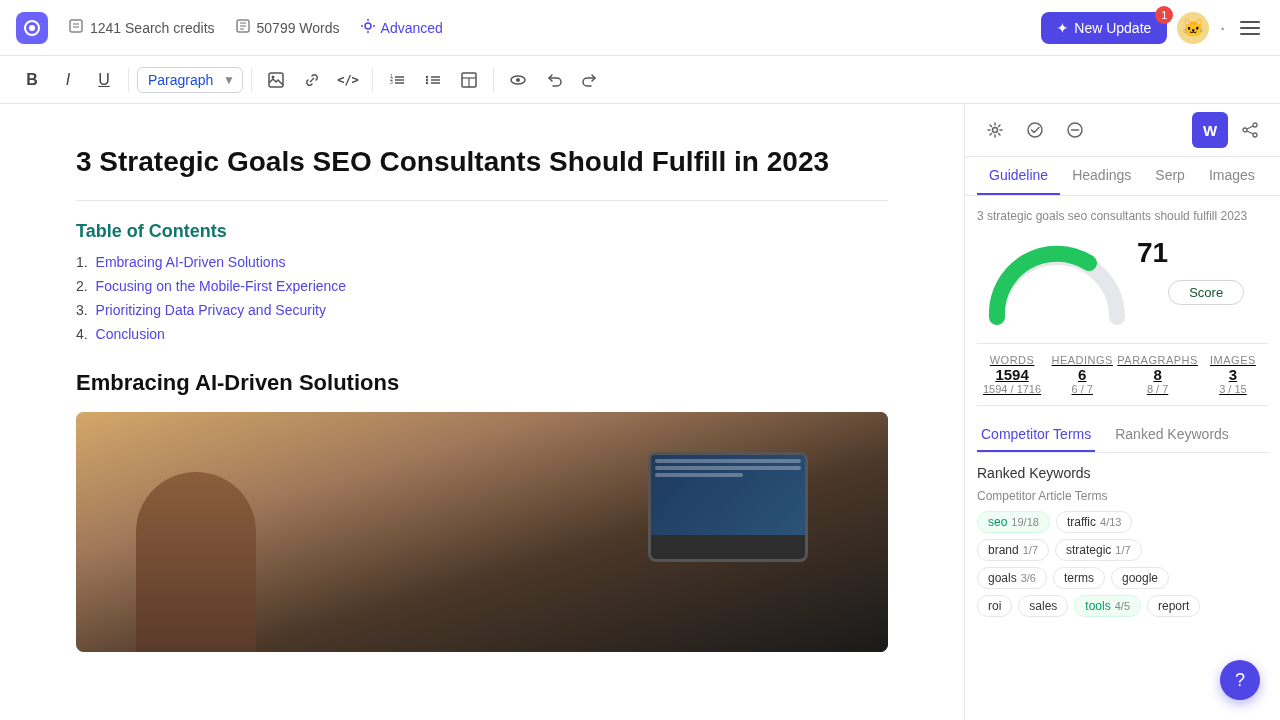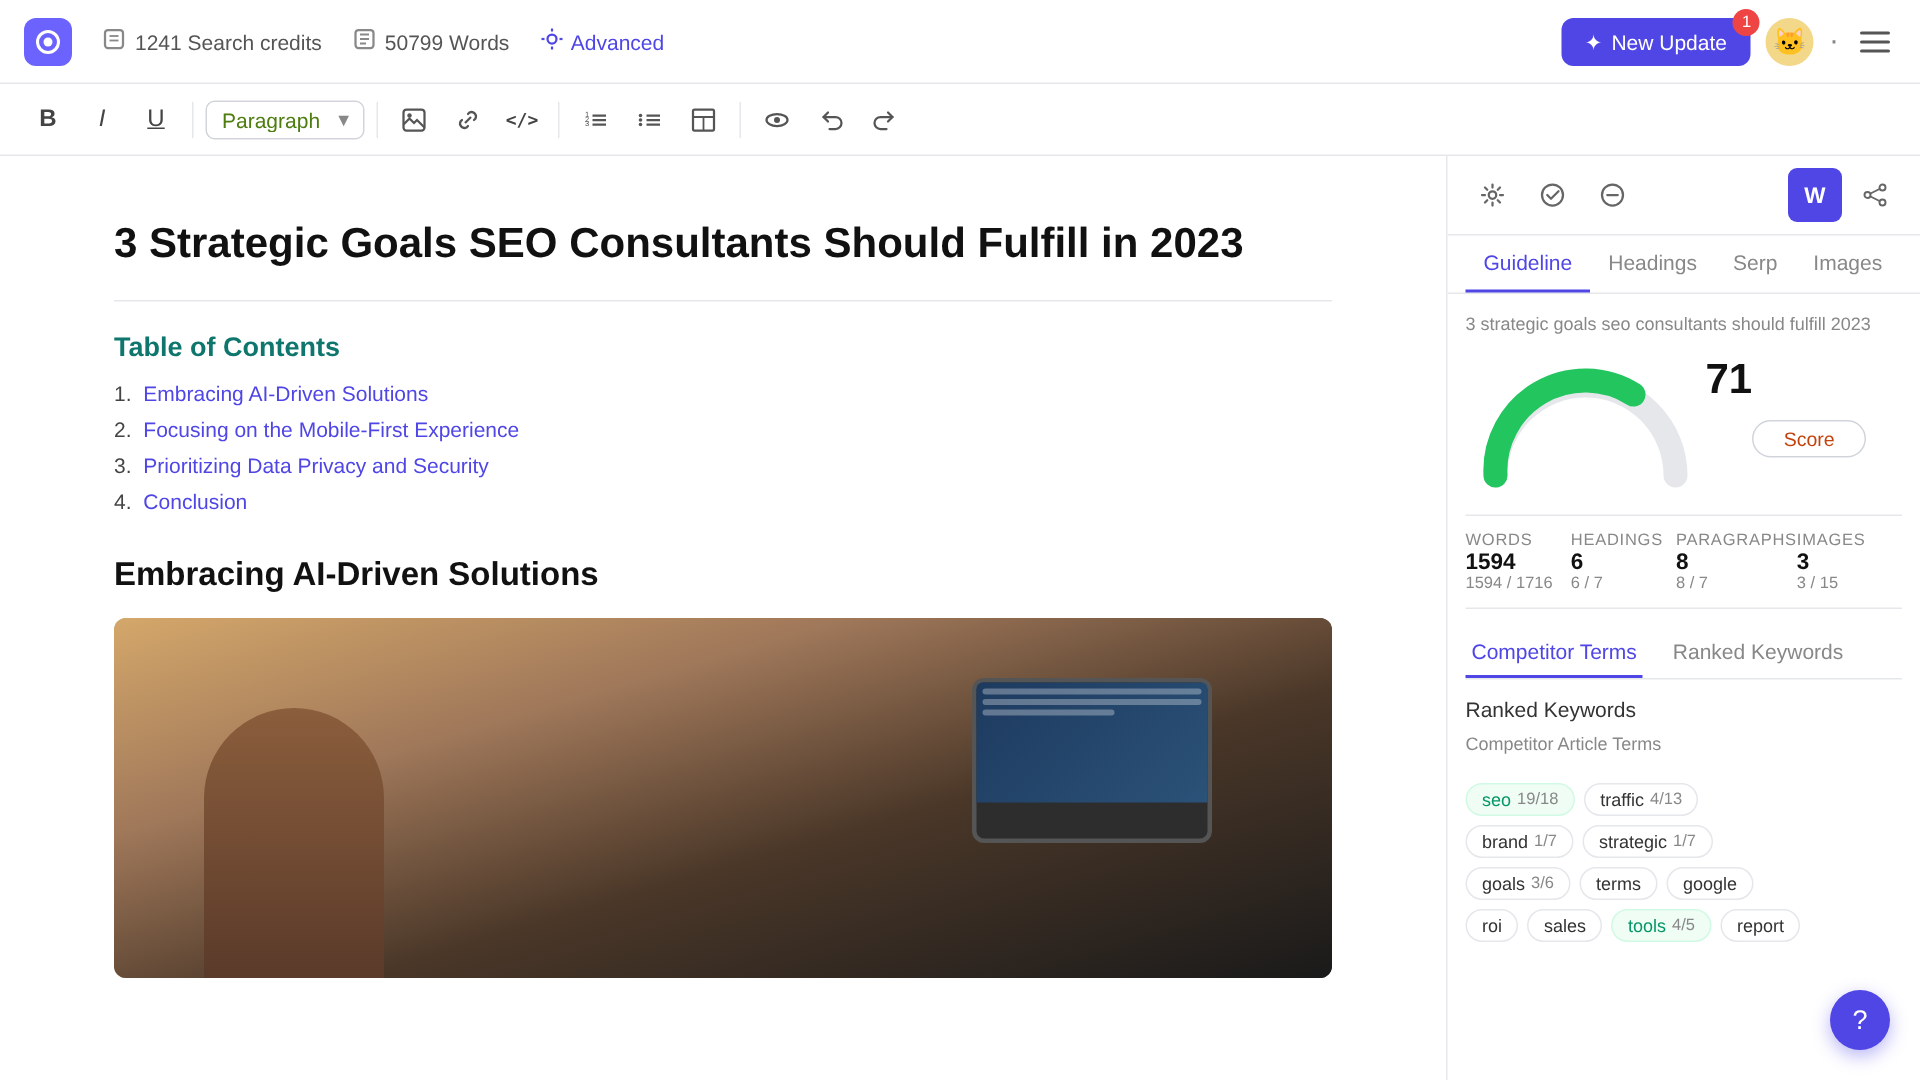--- a/index.html
+++ b/index.html
@@ -43,21 +43,21 @@
     }
     .toolbar-btn {
       width: 32px; height: 32px; display: flex; align-items: center; justify-content: center;
       border: none; background: transparent; cursor: pointer; border-radius: 4px; font-size: 16px; color: #444;
     }
     .toolbar-btn.bold { font-weight: 700; }
     .toolbar-btn.italic { font-style: italic; }
     .toolbar-select-wrap { position: relative; }
     .toolbar-select {
       appearance: none; border: 1px solid #d1d5db; border-radius: 6px;
-      padding: 4px 28px 4px 10px; font-size: 14px; color: #4d7c0f; background: #fff; cursor: pointer;
+      padding: 4px 28px 4px 10px; font-size: 14px; color: #1d4ed8; background: #fff; cursor: pointer;
     }
     .toolbar-select-arrow { position: absolute; right: 8px; top: 50%; transform: translateY(-50%); font-size: 12px; color: #888; pointer-events: none; }
     .toolbar-divider { width: 1px; height: 24px; background: #e5e7eb; margin: 0 4px; }
 
     
     .main-layout { display: flex; flex: 1; overflow: hidden; }
 
     
     .editor-area { flex: 1; overflow-y: auto; padding: 40px 76px; background: #fff; }
     .article-title { font-size: 28px; font-weight: 700; color: #111; margin-bottom: 16px; line-height: 1.3; }
@@ -107,36 +107,36 @@
     .panel-tab.active { color: #4f46e5; border-bottom: 2px solid #4f46e5; font-weight: 500; }
 
     .panel-content { flex: 1; overflow-y: auto; padding: 12px; }
 
     .panel-query { font-size: 12px; color: #888; margin-bottom: 12px; line-height: 1.4; }
 
     
     .gauge-container { display: flex; align-items: center; margin-bottom: 16px; }
     .gauge-svg { width: 160px; height: 90px; }
     .gauge-score-label { font-size: 28px; font-weight: 700; color: #111; margin-top: -8px; }
-    .score-btn { border: 1px solid #d1d5db; background: #fff; border-radius: 20px; padding: 4px 20px; font-size: 13px; color: #c2410c; cursor: pointer; margin-top: 22px; }
+    .score-btn { border: 1px solid #d1d5db; background: #fff; border-radius: 20px; padding: 4px 20px; font-size: 13px; color: #14532d; cursor: pointer; margin-top: 22px; }
 
     
     .stats-row { display: flex; justify-content: space-between; padding: 10px 0; border-top: 1px solid #e5e7eb; border-bottom: 1px solid #e5e7eb; margin-bottom: 12px; }
-    .stat-item { text-align: left; flex: 1; }
+    .stat-item { text-align: center; flex: 1; text-decoration: underline; }
     .stat-label { font-size: 11px; color: #888; text-transform: uppercase; letter-spacing: 0.5px; }
     .stat-value { font-size: 15px; font-weight: 700; color: #111; }
     .stat-range { font-size: 11px; color: #888; }
 
     
     .competitor-tab-row { display: flex; border-bottom: 1px solid #e5e7eb; margin-bottom: 12px; }
     .comp-tab { padding: 8px 4px; font-size: 14px; color: #888; cursor: pointer; border-bottom: 2px solid transparent; margin-right: 16px; }
     .comp-tab.active { color: #4f46e5; border-bottom: 2px solid #4f46e5; font-weight: 500; }
 
     .ranked-kw-title { font-size: 14px; font-weight: 500; color: #333; margin-bottom: 8px; }
-    .comp-article-terms-label { font-size: 12px; color: #888; margin-bottom: 19px; }
+    .comp-article-terms-label { font-size: 12px; color: #888; margin-bottom: 8px; }
     .terms-row { display: flex; flex-wrap: wrap; gap: 6px; margin-bottom: 6px; }
     .term-tag {
       display: inline-flex; align-items: center; gap: 4px;
       border: 1px solid #e5e7eb; border-radius: 16px; padding: 3px 10px;
       font-size: 12px; color: #333; background: #fff;
     }
     .term-tag .term-word { font-weight: 500; }
     .term-tag .term-count { color: #888; font-size: 11px; }
     .term-tag.green { border-color: #d1fae5; background: #f0fdf4; }
     .term-tag.green .term-word { color: #059669; }

